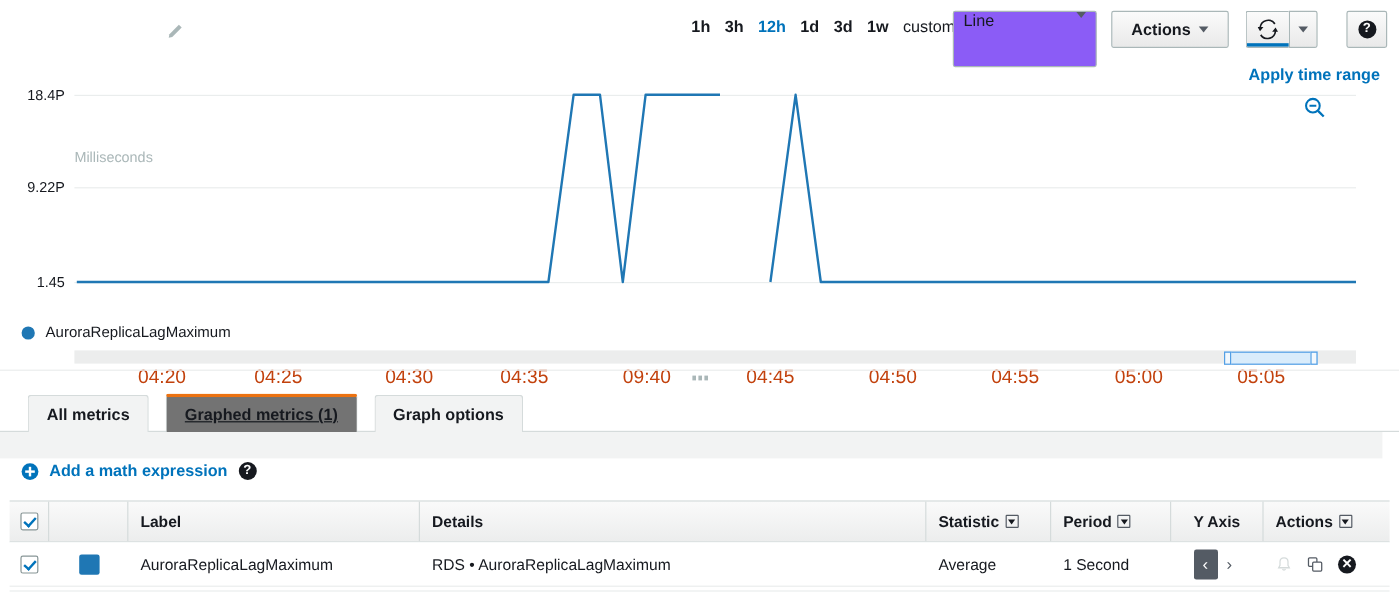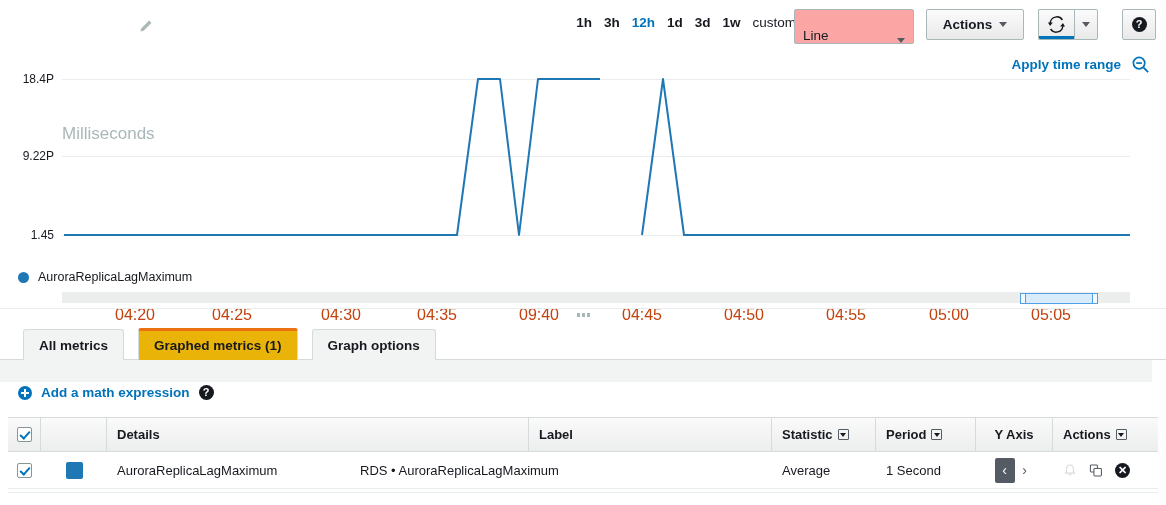--- a/index.html
+++ b/index.html
@@ -32,23 +32,23 @@
   .time-ranges .tr { cursor: pointer; }
   .time-ranges .tr.active { color: #0073bb; }
   .time-ranges .custom { font-weight: normal; display: flex; align-items: center; gap: 4px; }
   .caret-dn {
     width: 0; height: 0; border-left: 4px solid transparent;
     border-right: 4px solid transparent; border-top: 5px solid #545b64;
     display: inline-block;
   }
   .select-line {
     position: absolute; left: 794px; top: 9px;
-    width: 120px; height: 35px; border: 1px solid #aab7b8;
-    border-radius: 2px; background: #fca5a5;
-    display: flex; align-items: flex-end; padding: 0 8px;
+    width: 120px; height: 47px; border: 1px solid #aab7b8;
+    border-radius: 2px; background: #8b5cf6;
+    display: flex; align-items: flex-start; padding: 0 8px;
     font-size: 13.5px; color: #16191f; cursor: pointer;
   }
   .select-line .lbl { flex: 1; }
   .btn {
     background: linear-gradient(to bottom, #fbfbfb, #e9e9e9);
     border: 1px solid #aab7b8; border-radius: 2px;
     display: flex; align-items: center; justify-content: center;
     font-size: 13.5px; font-weight: bold; color: #16191f; cursor: pointer;
   }
   .btn-actions {
@@ -70,31 +70,31 @@
     width: 34px; height: 31px;
   }
   .q-circle {
     width: 15px; height: 15px; border-radius: 50%; background: #16191f;
     color: #fff; font-size: 11px; font-weight: bold;
     display: flex; align-items: center; justify-content: center;
     line-height: 1;
   }
   .apply-row {
     position: absolute; right: 16px; top: 55px;
-    display: flex; align-items: center; gap: 10px;
+    display: flex; align-items: center; gap: 10px; flex-direction: column;
   }
   .apply-link {
     color: #0073bb; font-size: 13.5px; font-weight: bold; cursor: pointer;
   }
 
   
   .chart-area { position: absolute; left: 0; top: 60px; width: 1166px; height: 240px; }
   .axis-name {
     position: absolute; left: 62px; top: 64px;
-    font-size: 17px; color: #aab7b8;
+    font-size: 12px; color: #aab7b8;
   }
   .ytick {
     position: absolute; right: 0; font-size: 12px; color: #16191f;
     text-align: right; width: 54px;
   }
   .gridline { position: absolute; left: 62px; width: 1068px; height: 1px; background: #eaeded; }
   .plot { position: absolute; left: 62px; top: 0; width: 1068px; height: 240px; }
   .xaxis-band {
     position: absolute; left: 62px; top: 232px; width: 1068px; height: 11px;
     background: #eceded;
@@ -130,22 +130,22 @@
 
   
   .tabs { position: absolute; left: 8px; top: 328px; display: flex; align-items: flex-end; }
   .tab {
     height: 31px; padding: 0 15px; display: flex; align-items: center;
     font-size: 13.5px; font-weight: bold; color: #16191f;
     background: #f2f3f3; border: 1px solid #d5dbdb; border-bottom: none;
     border-radius: 3px 3px 0 0; margin-right: -1px; cursor: pointer; margin-left: 15px;
   }
   .tab.active {
-    background: #eab308; border-top: 3px solid #ec7211;
-    height: 32px; color: #16191f; position: relative; z-index: 2;
+    background: #737373; border-top: 3px solid #ec7211;
+    height: 32px; color: #16191f; position: relative; z-index: 2; text-decoration: underline;
   }
   .tabs-underline {
     position: absolute; left: 0; top: 359px; width: 1166px; height: 1px; background: #d5dbdb;
   }
 
   
   .math-bar {
     position: absolute; left: 0; top: 360px; width: 1152px; height: 22px;
     background: #f2f3f3;
   }
@@ -349,22 +349,22 @@
     <span class="math-link">Add a math expression</span>
     <span class="q-circle">?</span>
   </div>
 
   <div class="tbl">
     <div class="thead">
       <div class="th c-check">
         <span class="chk"></span>
       </div>
       <div class="th c-color"></div>
+      <div class="th c-label">Label</div>
       <div class="th c-details">Details</div>
-      <div class="th c-label">Label</div>
       <div class="th c-stat">
         <span>Statistic</span>
         <span class="hdr-caret">
             <i></i>
           </span>
       </div>
       <div class="th c-period">
         <span>Period</span>
         <span class="hdr-caret">
             <i></i>

